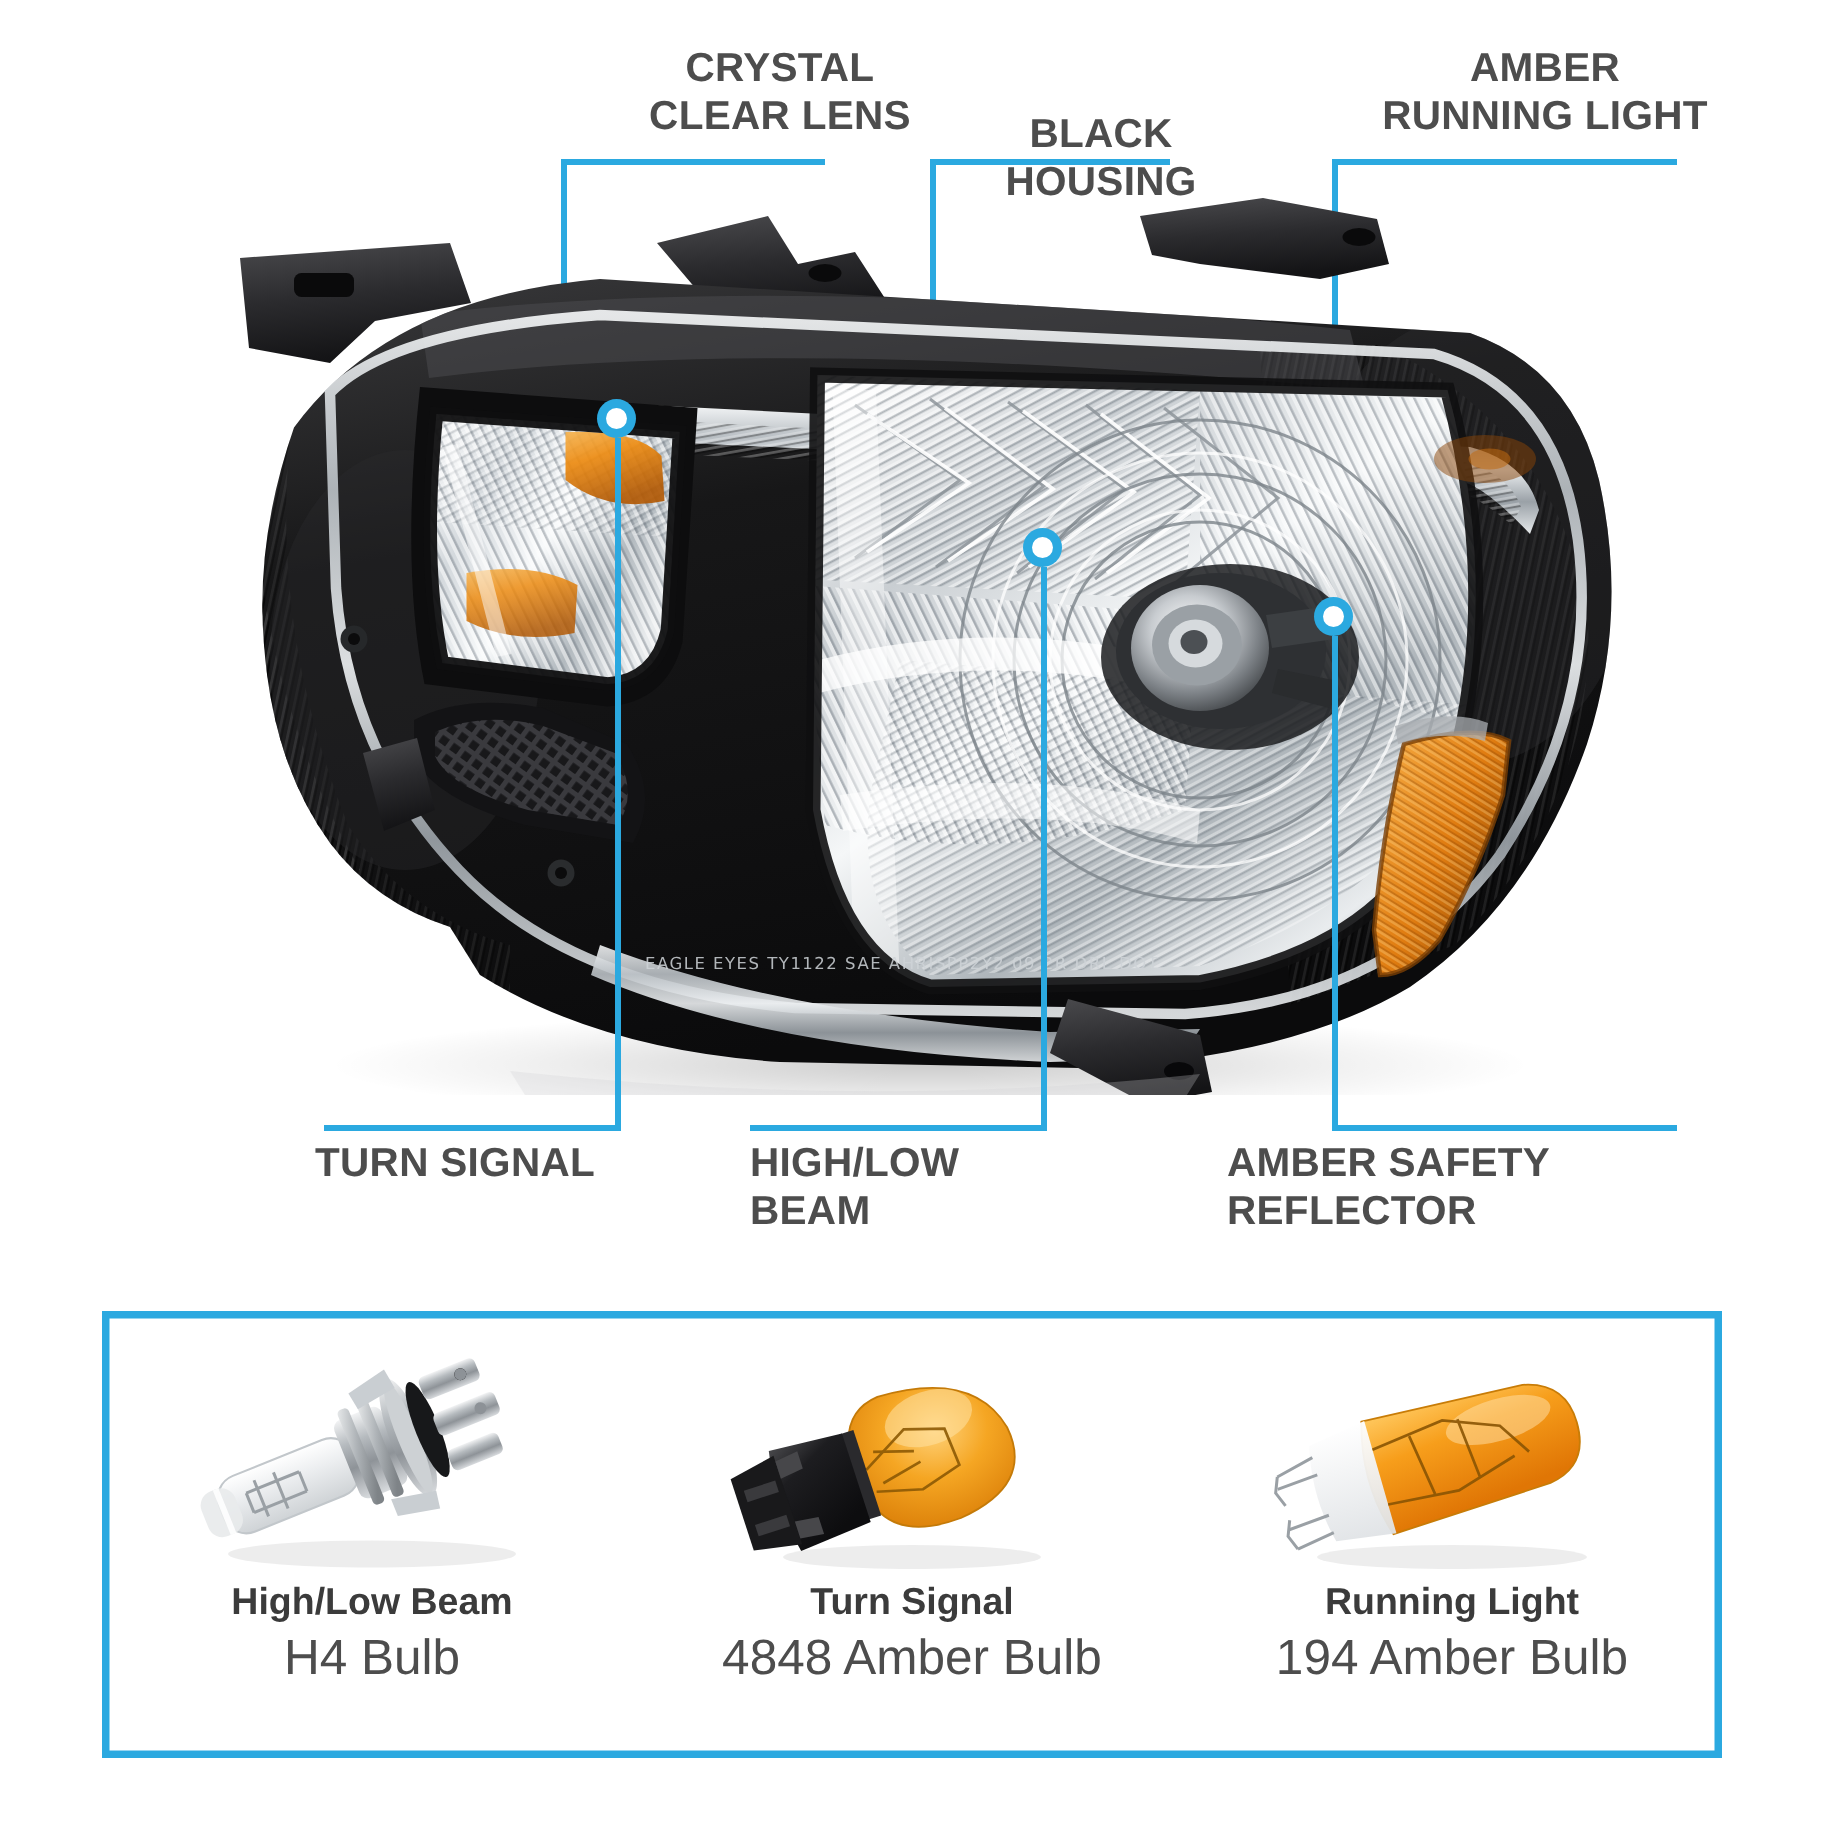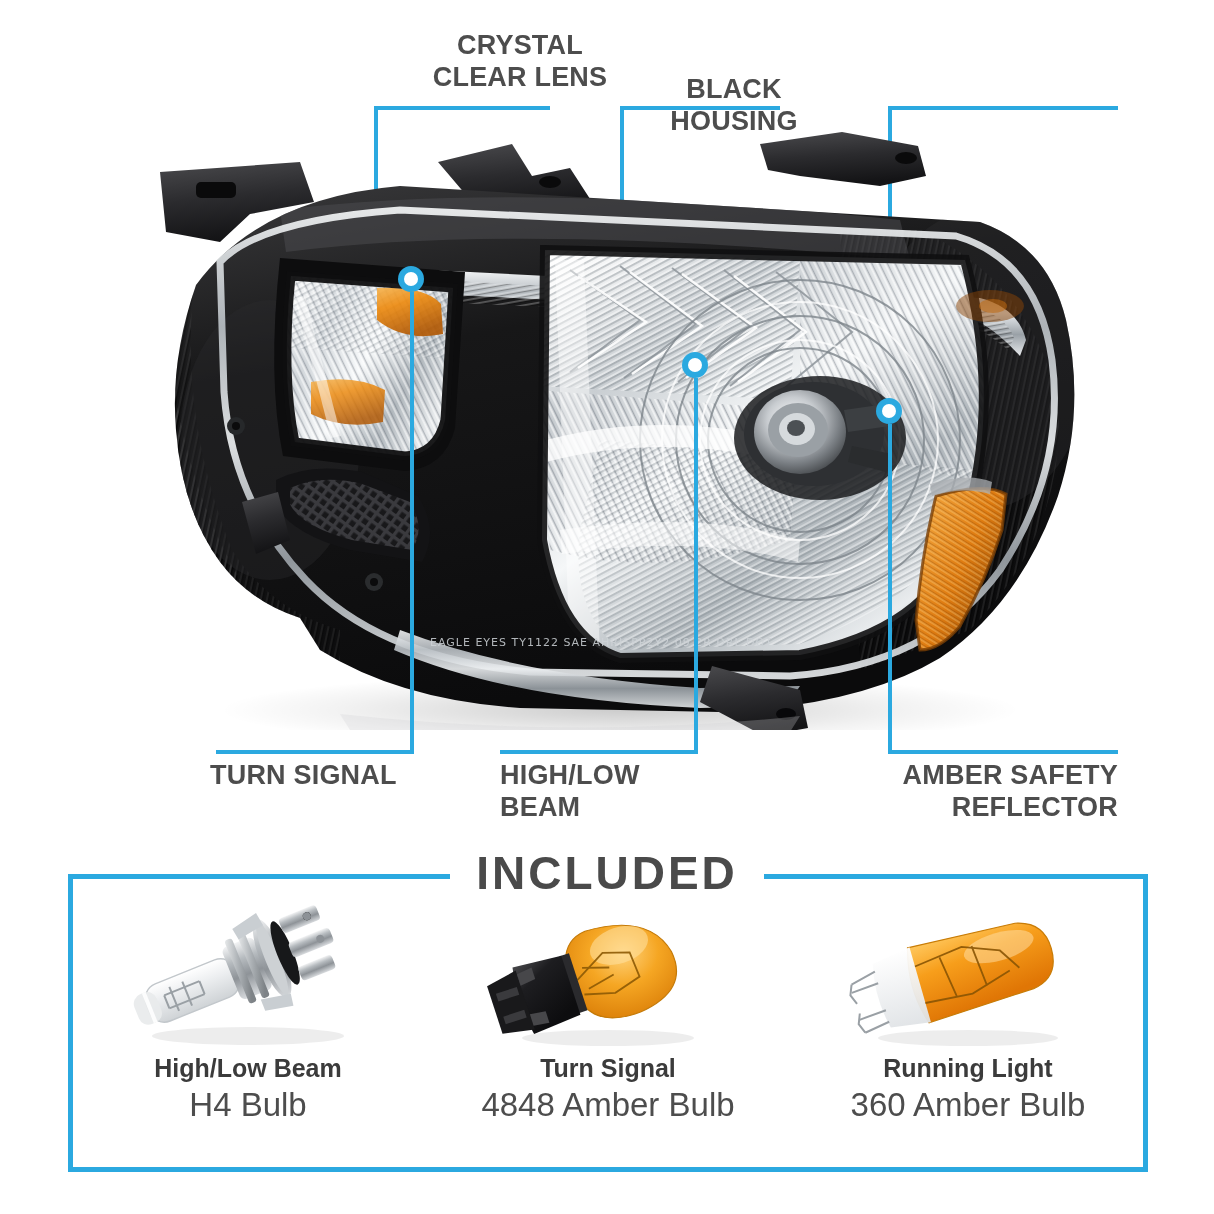--- a/index.html
+++ b/index.html
@@ -4,21 +4,21 @@
 <style>
   html,body{margin:0;padding:0;background:#ffffff;}
   body{width:1214px;height:1214px;font-family:"Liberation Sans",sans-serif;
        color:#4a4a4a;-webkit-font-smoothing:antialiased;overflow:hidden;}
   #stage{position:relative;width:1214px;height:1214px;background:#fff;}
 
   
   .callout-label{position:absolute;font-size:27px;line-height:1.18;
     color:#4d4d4d;font-weight:700;letter-spacing:.2px;white-space:pre-line;}
   .cl-center{text-align:center;}
-  .cl-right{text-align:right;}
+  .cl-right{}
   .cl-left{text-align:left;}
 
   
   .lead-h{position:absolute;height:4px;background:#2BA9E0;}
   .lead-v{position:absolute;width:4px;background:#2BA9E0;}
   .dot{position:absolute;width:26px;height:26px;border-radius:50%;
        background:#2BA9E0;box-sizing:border-box;}
   .dot::after{content:"";position:absolute;left:6px;top:6px;width:14px;height:14px;
        border-radius:50%;background:#ffffff;}
 
@@ -45,20 +45,22 @@
 <body>
 
 <div id="stage">
 
   <div class="callout-label cl-center" style="left:370px;top:30px;width:300px;">CRYSTAL
 CLEAR LENS</div>
 
   <div class="callout-label cl-center" style="left:604px;top:30px;width:260px;margin-top:44px;">BLACK
 HOUSING</div>
 
+  <div class="callout-label cl-center" style="left:880px;top:30px;width:300px;">AMBER
+RUNNING LIGHT</div>
 
   <div class="lead-h" style="left:374px;top:106px;width:176px;"></div>
   <div class="lead-v" style="left:374px;top:106px;height:108px;"></div>
   <div class="dot" style="left:362px;top:198px;"></div>
 
   <div class="lead-h" style="left:620px;top:106px;width:160px;"></div>
   <div class="lead-v" style="left:620px;top:106px;height:140px;"></div>
   <div class="dot" style="left:608px;top:230px;"></div>
 
   <div class="lead-h" style="left:888px;top:106px;width:230px;"></div>
@@ -324,23 +326,20 @@
   <div class="callout-label cl-left" style="left:500px;top:760px;width:300px;">HIGH/LOW
 BEAM</div>
 
   <div class="dot" style="left:876px;top:398px;"></div>
   <div class="lead-v" style="left:888px;top:424px;height:330px;"></div>
   <div class="lead-h" style="left:888px;top:750px;width:230px;"></div>
   <div class="callout-label cl-right" style="left:818px;top:760px;width:300px;">AMBER SAFETY
 REFLECTOR</div>
 
   <div id="included-box"></div>
-  <div id="included-title">
-    <span class="t">INCLUDED</span>
-  </div>
 
   <div class="bulbs">
 
     <div class="bulb-cell">
       <div class="bulb-art">
         <svg width="300" height="160" viewBox="0 0 300 160" xmlns="http://www.w3.org/2000/svg">
           <defs>
             <linearGradient id="glassg" x1="0" y1="0" x2="0" y2="1">
               <stop offset="0%" stop-color="#ffffff"></stop>
               <stop offset="40%" stop-color="#eceef0"></stop>
@@ -471,17 +470,17 @@
 
             <g stroke="#8a5504" stroke-width="1.8" fill="none" opacity=".9">
               <path d="M100,62 L150,56 L186,70 L200,92"></path>
               <path d="M100,100 L148,104 L190,92"></path>
               <path d="M126,60 L132,102 M160,58 L164,100"></path>
             </g>
           </g>
         </svg>
       </div>
       <div class="bulb-name">Running Light</div>
-      <div class="bulb-sub">360 Amber Bulb</div>
+      <div class="bulb-sub">194 Amber Bulb</div>
     </div>
   </div>
 
 </div>
 
 </body></html>

